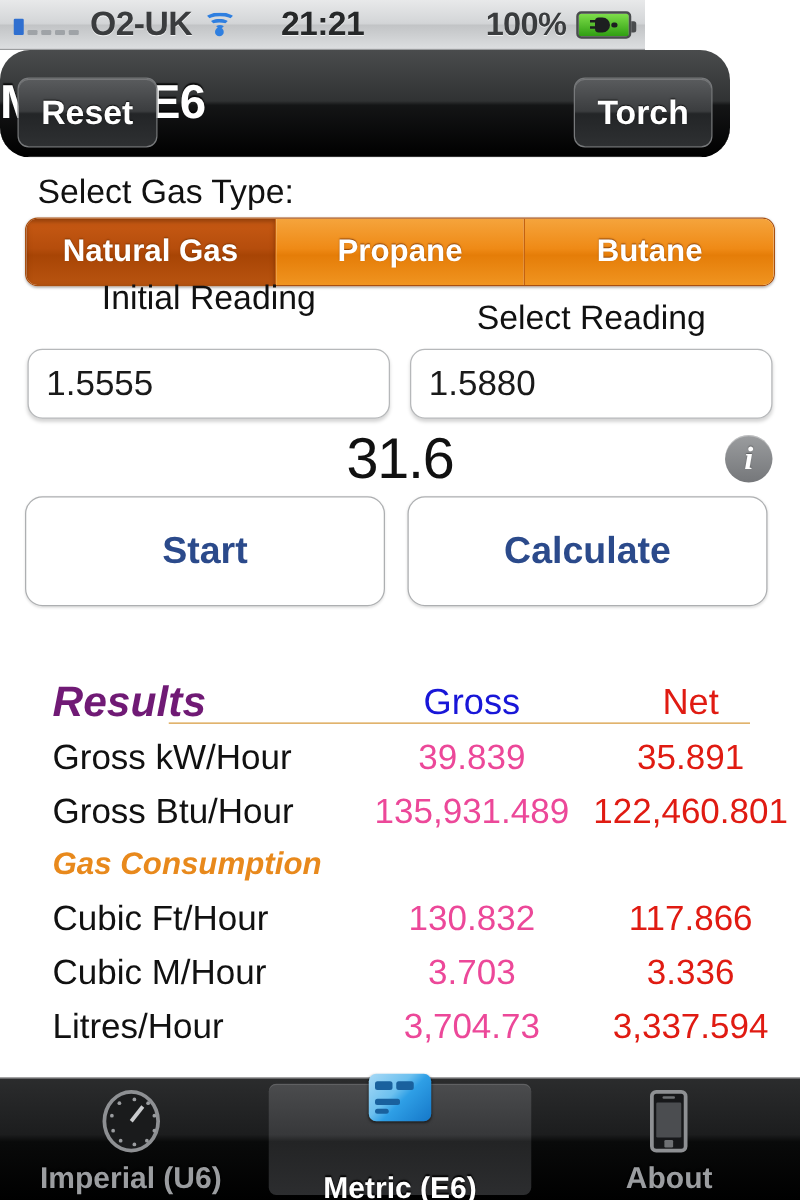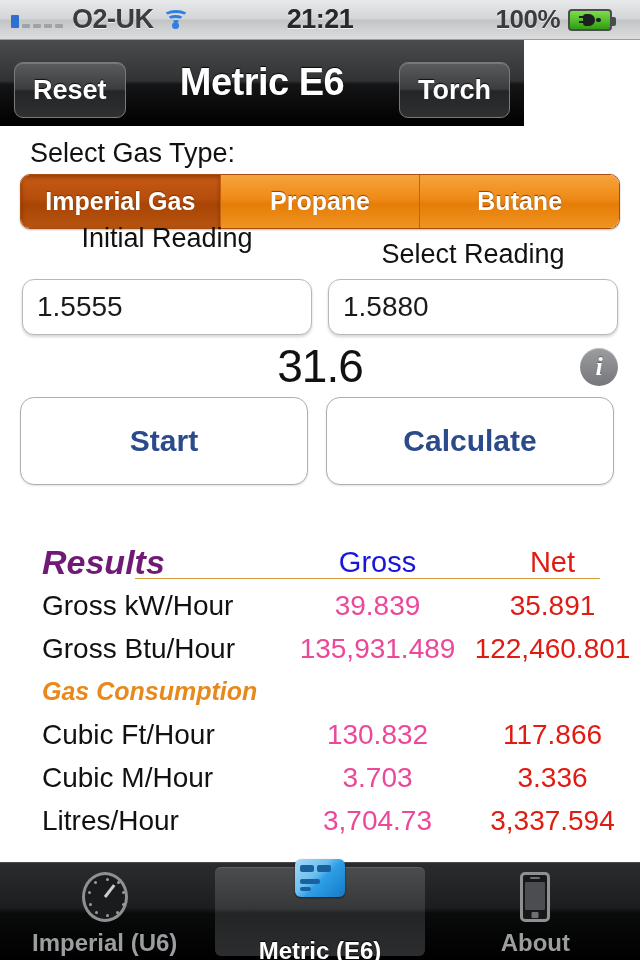--- a/index.html
+++ b/index.html
@@ -6,21 +6,21 @@
   html, body {
     width:640px; height:960px;
     font-family:"Liberation Sans", sans-serif;
     background:#ffffff;
     overflow:hidden;
   }
   #app { position:relative; width:640px; height:960px; background:#fff; }
 
   
   .statusbar{
-    position:absolute; top:0; left:0; width:640px; height:40px;
+    position:absolute; top:0; left:0; width:516px; height:40px;
     background:linear-gradient(to bottom,#e8e9ea 0%,#d3d5d7 48%,#c2c4c6 52%,#dcdee0 100%);
     border-bottom:1px solid #9a9c9e;
     display:flex; align-items:center;
   }
   .sb-left{ display:flex; align-items:center; gap:9px; padding-left:11px; width:215px; }
   .bars{ display:flex; align-items:flex-end; gap:3px; height:16px; }
   .bar{ width:8px; background:#2f6fd0; border-radius:1px; }
   .bar.off{ background:#9fa3a7; }
   .b1{height:13px;} .b2{height:4px;} .b3{height:4px;} .b4{height:4px;} .b5{height:4px;}
   .carrier{ font-size:27px; font-weight:bold; color:#3a3c3e; letter-spacing:-0.5px;
@@ -29,41 +29,42 @@
   .wifi i{ position:absolute; display:block; border:3px solid #2f7fe0; border-bottom:none;
            border-left-color:transparent; border-right-color:transparent; border-radius:50% 50% 0 0; left:50%; }
   .wifi .a1{ width:26px; height:13px; margin-left:-13px; top:0; }
   .wifi .a2{ width:17px; height:9px;  margin-left:-8.5px; top:5px; }
   .wifi .a3{ width:8px;  height:5px;  margin-left:-4px;  top:10px; }
   .wifi .dot{ position:absolute; width:7px; height:7px; background:#2f7fe0; border-radius:50%;
               left:50%; margin-left:-3.5px; bottom:0; border:none; }
   .sb-clock{ flex:1; text-align:center; font-size:27px; font-weight:bold; color:#262829;
              letter-spacing:-0.5px; text-shadow:0 1px 0 rgba(255,255,255,.75); }
   .sb-right{ width:215px; display:flex; align-items:center; justify-content:flex-end;
-             gap:8px; padding-right:28px; }
+             gap:8px; padding-right:11px; }
   .batt-pct{ font-size:26px; font-weight:bold; color:#3a3c3e; letter-spacing:-0.5px;
              text-shadow:0 1px 0 rgba(255,255,255,.75); }
   .battery{ position:relative; width:44px; height:22px; border:2px solid #4a4c4e;
             border-radius:4px; background:linear-gradient(to bottom,#7ede4a,#2f9e12); }
   .battery:after{ content:""; position:absolute; right:-6px; top:6px; width:4px; height:9px;
                   background:#4a4c4e; border-radius:0 2px 2px 0; }
   .plug{ position:absolute; left:50%; top:50%; transform:translate(-50%,-50%);
          width:22px; height:12px; }
   .plug .body{ position:absolute; left:4px; top:0; width:12px; height:12px;
                background:#1d1f20; border-radius:3px 6px 6px 3px; }
   .plug .p1{ position:absolute; left:0; top:2px; width:5px; height:2.5px; background:#1d1f20; }
   .plug .p2{ position:absolute; left:0; top:7px; width:5px; height:2.5px; background:#1d1f20; }
   .plug .tip{ position:absolute; right:0; top:4px; width:5px; height:4px; background:#1d1f20; border-radius:2px; }
 
   
   .navbar{
-    position:absolute; top:40px; left:0; width:524px; height:86px;
+    position:absolute; top:40px; left:0; width:584px; height:86px;
     background:linear-gradient(to bottom,#4a4c4d 0%,#303233 48%,#141516 52%,#000 100%);
-    display:flex; align-items:center; justify-content:center;
+    display:flex; align-items:center; justify-content:flex-start;
     border-bottom:1px solid #000;
+    border-radius:24px;
   }
   .nav-title{ font-size:38px; font-weight:bold; color:#fff; letter-spacing:-0.5px;
               text-shadow:0 -1px 1px rgba(0,0,0,.85); }
   .nav-btn{
     position:absolute; top:22px; height:56px; padding:0 18px;
     display:flex; align-items:center; justify-content:center;
     background:linear-gradient(to bottom,#5a5c5e 0%,#3b3d3f 48%,#232527 52%,#2e3032 100%);
     border:1px solid #77797b; border-radius:9px;
     color:#fff; font-size:27px; font-weight:bold;
     text-shadow:0 -1px 1px rgba(0,0,0,.8);
@@ -241,21 +242,21 @@
     <div class="nav-btn left">Reset</div>
     <div class="nav-title">Metric E6</div>
     <div class="nav-btn right">Torch</div>
   </div>
 
   <div class="content">
 
     <div class="section-label">Select Gas Type:</div>
 
     <div class="seg">
-      <div class="seg-item active">Imperial Gas</div>
+      <div class="seg-item active">Natural Gas</div>
       <div class="seg-item">Propane</div>
       <div class="seg-item">Butane</div>
     </div>
 
     <div class="field-label fl-initial">Initial Reading</div>
     <div class="field-label fl-final">Select Reading</div>
 
     <div class="field f-initial">1.5555</div>
     <div class="field f-final">1.5880</div>
 

